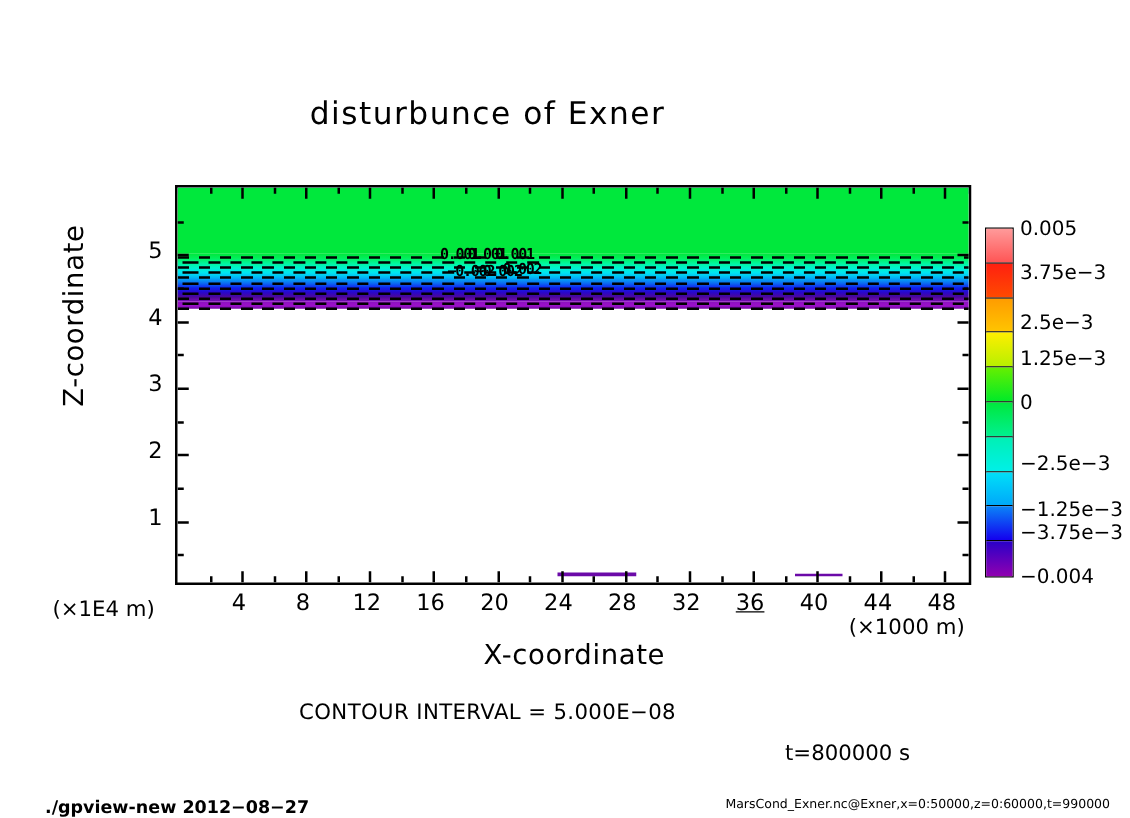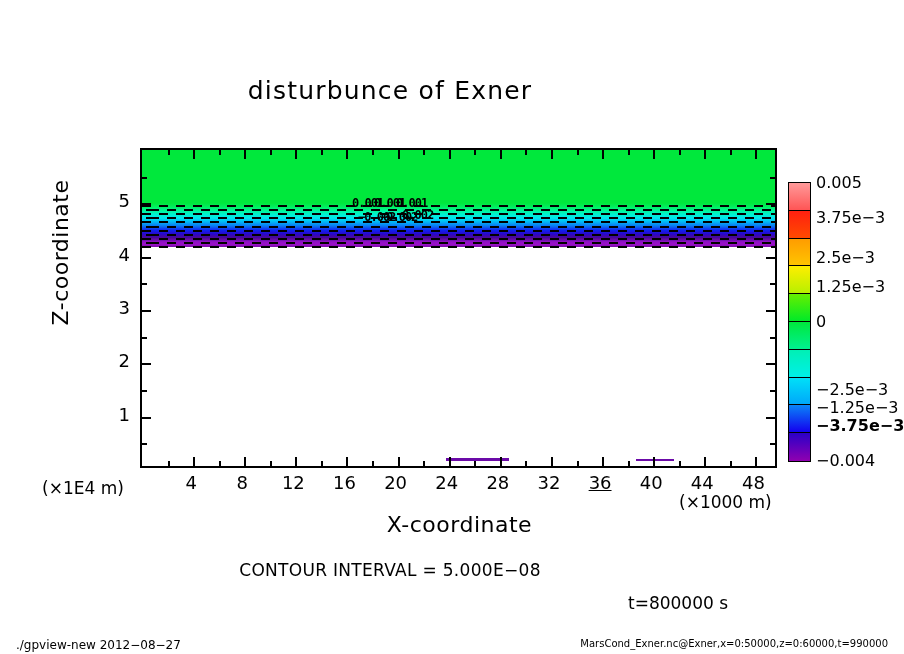--- a/index.html
+++ b/index.html
@@ -257,24 +257,25 @@
     letter-spacing: 0.3px;
   }
   #time-stamp {
     position: absolute;
     left: 628px;
     top: 593px;
     font-size: 17px;
   }
   #footer-left {
     position: absolute;
-    left: 16px;
+    left: 36px;
     top: 638px;
-    font-size: 12px;
-    color: #000;
+    font-size: 14px;
+    color: #000;
+    font-weight: bold;
   }
   #footer-right {
     position: absolute;
     right: 16px;
     top: 638px;
     font-size: 10px;
     color: #000;
     text-align: right;
   }
 </style>
@@ -429,22 +430,22 @@
     <div class="cbar-cell" style="background: linear-gradient(rgb(10, 132, 248), rgb(20, 0, 238));"></div>
     <div class="cbar-cell" style="background: linear-gradient(rgb(42, 0, 200), rgb(144, 0, 176));"></div>
   </div>
 <div id="colorbar-labels">
     <div class="cbar-label" style="top: 182px;">0.005</div>
     <div class="cbar-label" style="top: 216.75px;">3.75e−3</div>
     <div class="cbar-label" style="top: 257px;">2.5e−3</div>
     <div class="cbar-label" style="top: 286.25px;">1.25e−3</div>
     <div class="cbar-label" style="top: 321px;">0</div>
     <div class="cbar-label" style="top: 355.75px; margin-top: 42px;">−1.25e−3</div>
-    <div class="cbar-label" style="top: 389px;">−2.5e−3</div>
-    <div class="cbar-label" style="top: 425.25px; font-weight: bold;">−3.75e−3</div>
+    <div class="cbar-label" style="top: 370px;">−2.5e−3</div>
+    <div class="cbar-label" style="top: 425.25px;">−3.75e−3</div>
     <div class="cbar-label" style="top: 460px;">−0.004</div>
   </div>
 
 <div id="contour-interval">CONTOUR INTERVAL = 5.000E−08</div>
 <div id="time-stamp">t=800000 s</div>
 
 <div id="footer-left">./gpview-new  2012−08−27</div>
 <div id="footer-right">MarsCond_Exner.nc@Exner,x=0:50000,z=0:60000,t=990000</div>
 
 </body></html>

